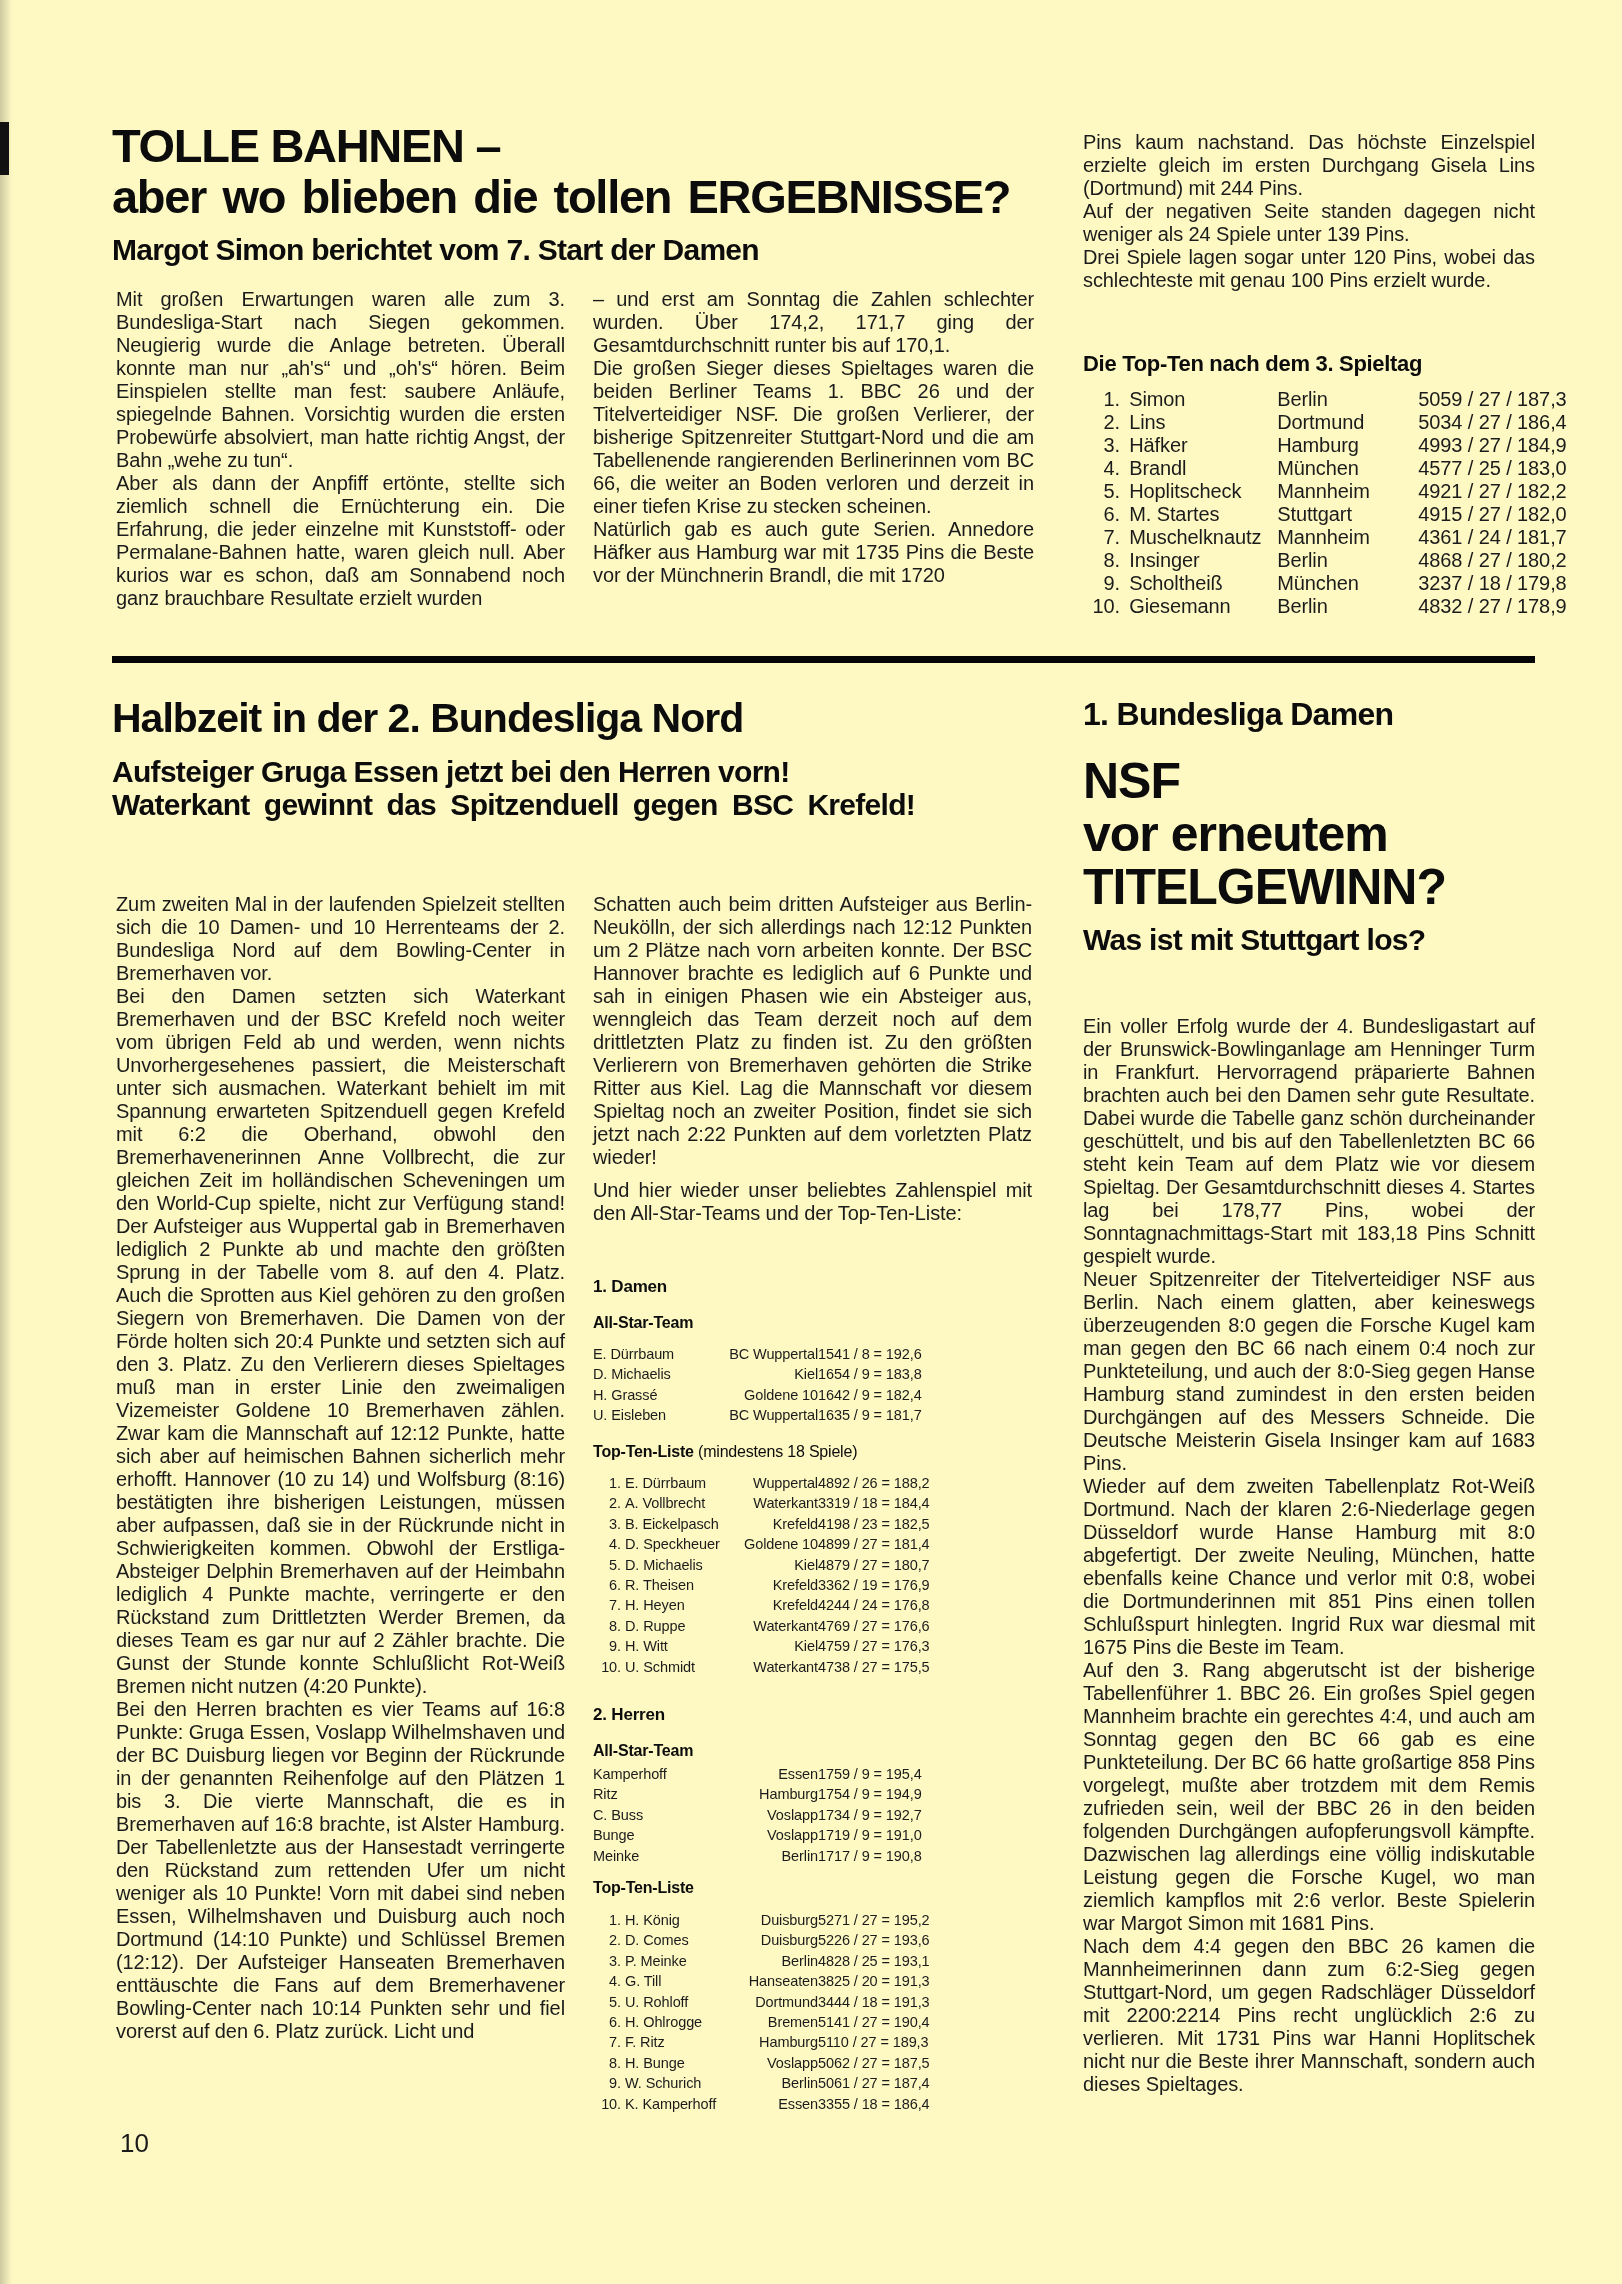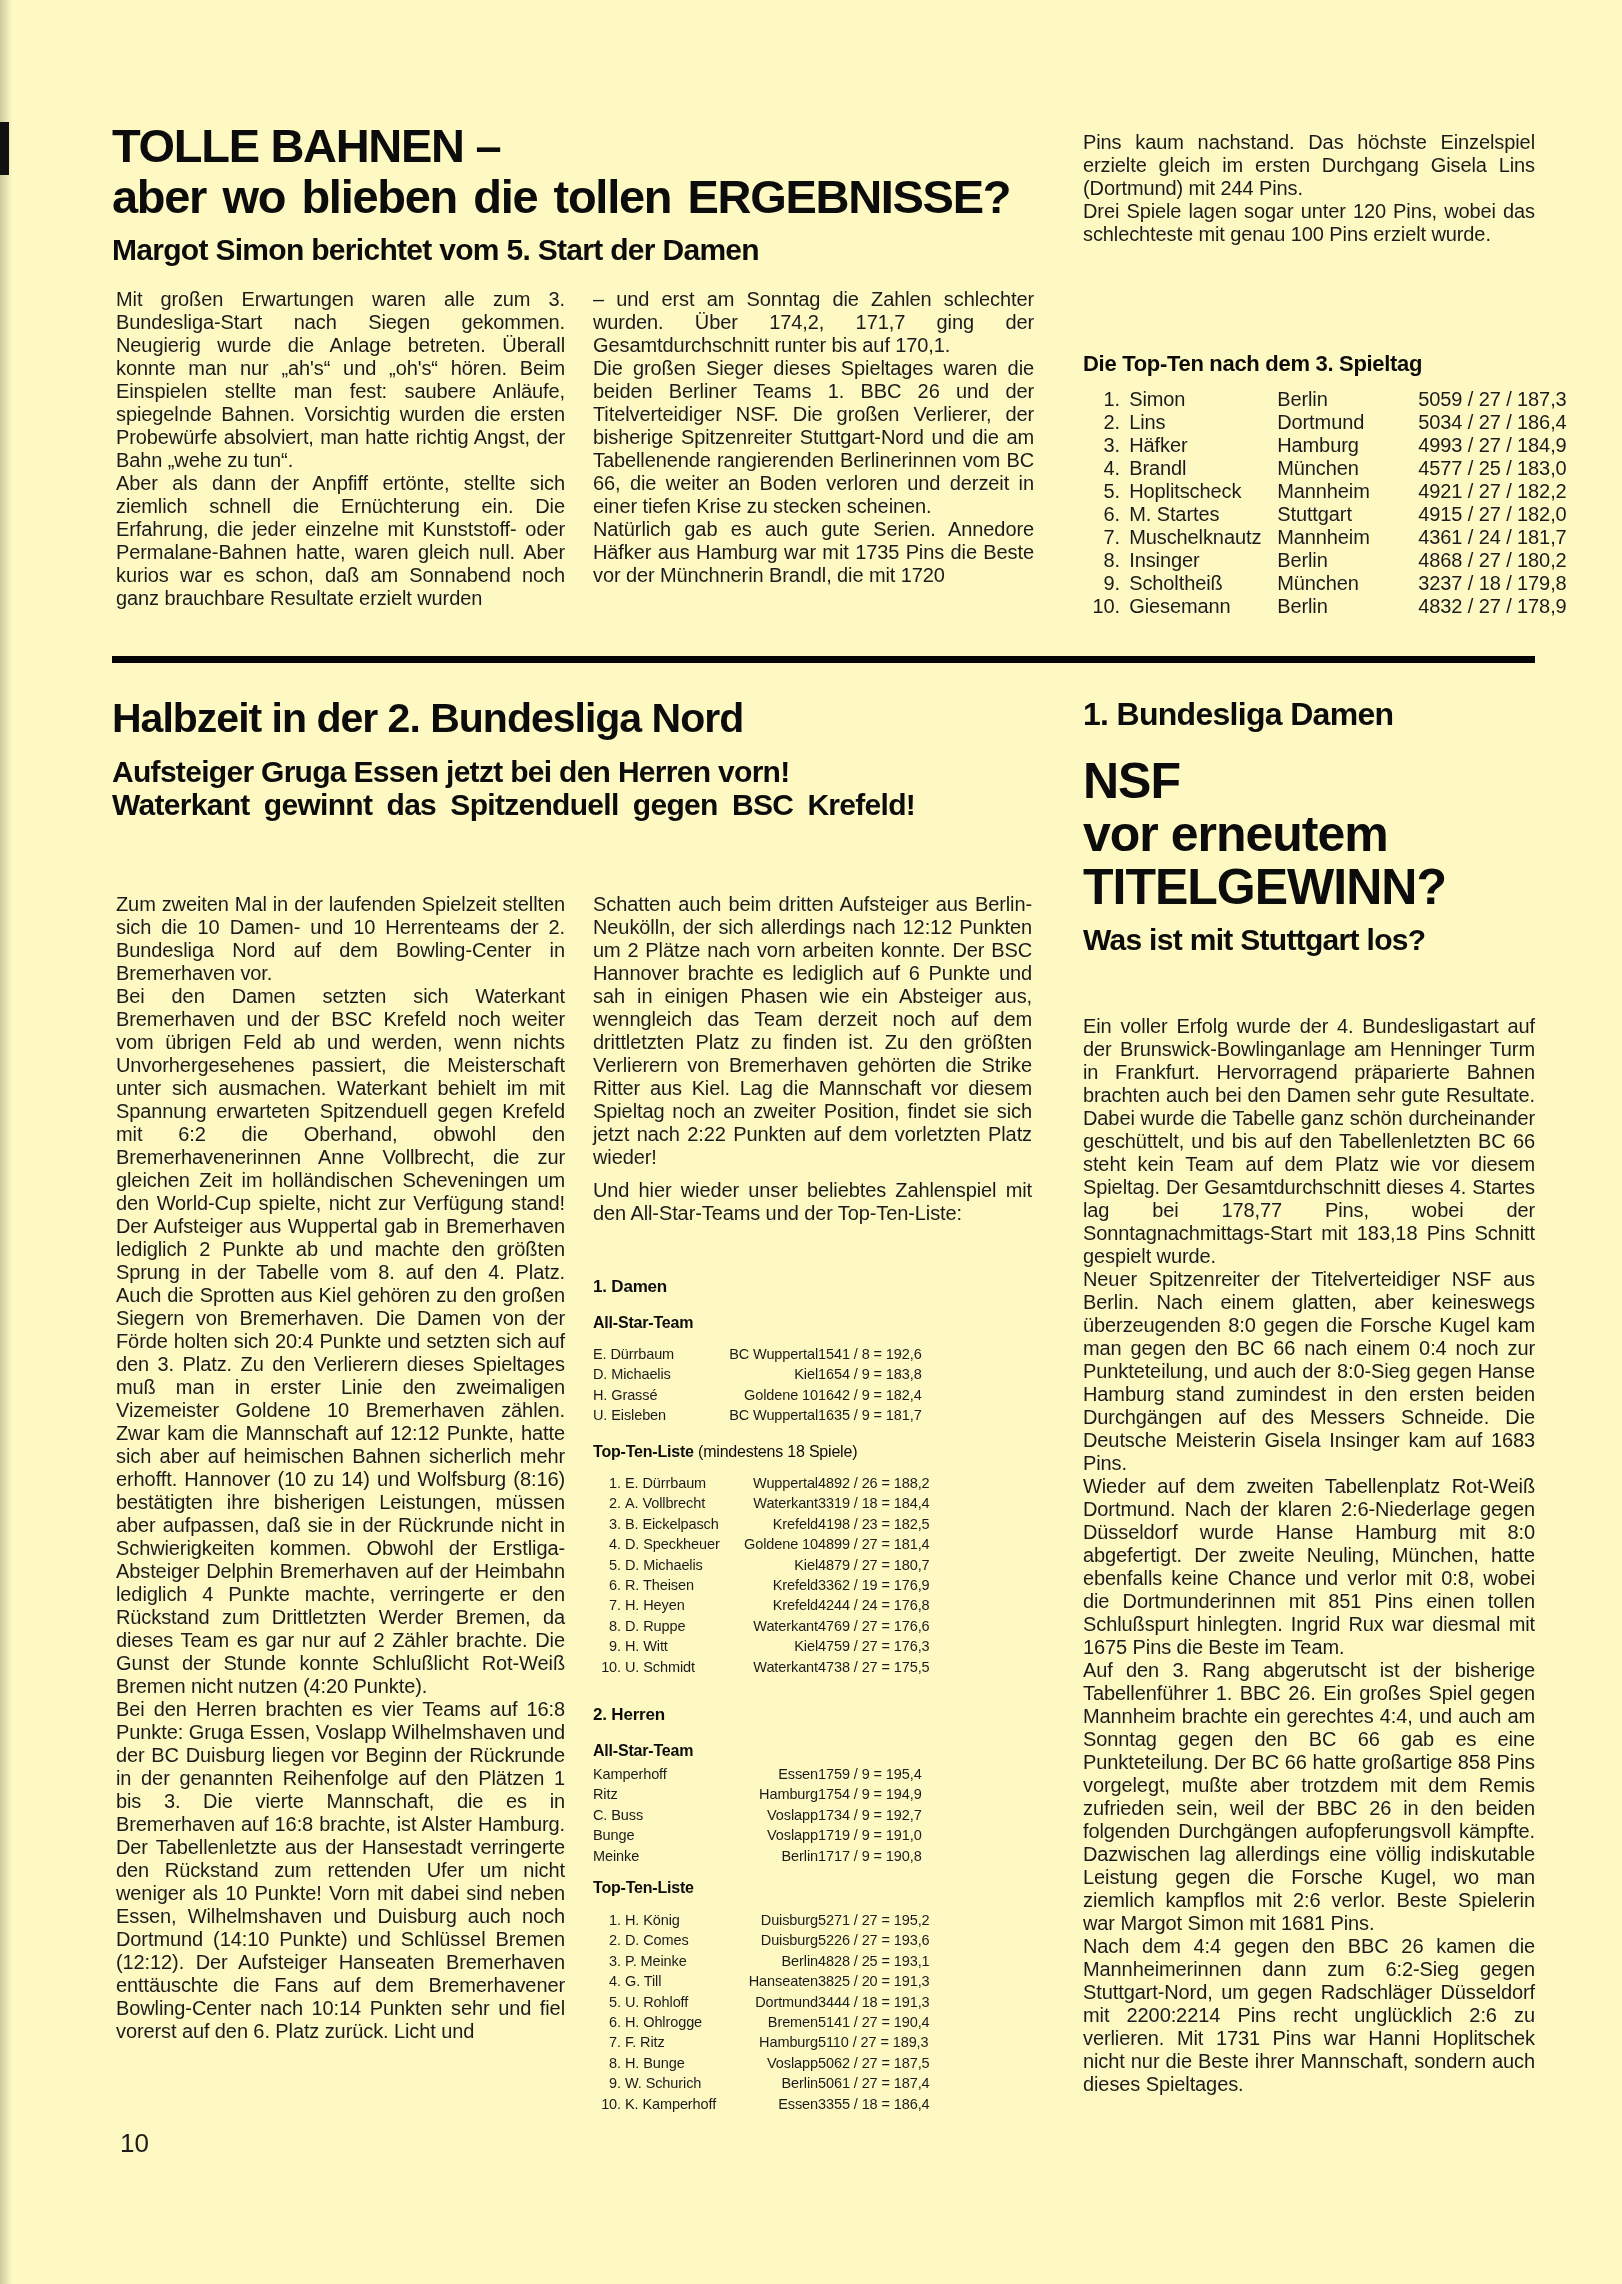--- a/index.html
+++ b/index.html
@@ -51,39 +51,40 @@
 
 <div class="page">
   <div class="edge-shade"></div>
   <div class="edge-mark"></div>
 
   <header class="abs" style="left:112px;top:120px;width:946px;">
     <h1 style="margin:0;">
       <span class="hl-line">TOLLE BAHNEN –</span>
       <span class="hl-line wide">aber wo blieben die tollen ERGEBNISSE?</span>
     </h1>
-    <h2 class="top-sub">Margot Simon berichtet vom 5. Start der Damen</h2>
+    <h2 class="top-sub">Margot Simon berichtet vom 7. Start der Damen</h2>
   </header>
 
   <div class="abs" style="left:116px;top:288px;width:449px;">
 
   <p class="bp">Mit großen Erwartungen waren alle zum 3. Bundesliga-Start nach Siegen gekommen. Neugierig wurde die Anlage betreten. Überall konnte man nur „ah's“ und „oh's“ hören. Beim Einspielen stellte man fest: saubere Anläufe, spiegelnde Bahnen. Vorsichtig wurden die ersten Probewürfe absolviert, man hatte richtig Angst, der Bahn „wehe zu tun“.</p>
       <p class="bp">Aber als dann der Anpfiff ertönte, stellte sich ziemlich schnell die Ernüchterung ein. Die Erfahrung, die jeder einzelne mit Kunststoff- oder Permalane-Bahnen hatte, waren gleich null. Aber kurios war es schon, daß am Sonnabend noch ganz brauchbare Resultate erzielt wurden</p>
     </div>
 
   <div class="abs" style="left:593px;top:288px;width:441px;">
 
   <p class="bp">– und erst am Sonntag die Zahlen schlechter wurden. Über 174,2, 171,7 ging der Gesamtdurchschnitt runter bis auf 170,1.</p>
       <p class="bp">Die großen Sieger dieses Spieltages waren die beiden Berliner Teams 1. BBC 26 und der Titelverteidiger NSF. Die großen Verlierer, der bisherige Spitzenreiter Stuttgart-Nord und die am Tabellenende rangierenden Berlinerinnen vom BC 66, die weiter an Boden verloren und derzeit in einer tiefen Krise zu stecken scheinen.</p>
       <p class="bp">Natürlich gab es auch gute Serien. Annedore Häfker aus Hamburg war mit 1735 Pins die Beste vor der Münchnerin Brandl, die mit 1720</p>
     </div>
 
   <div class="abs" style="left:1083px;top:131px;width:452px;">
 
   <p class="bp">Pins kaum nachstand. Das höchste Einzelspiel erzielte gleich im ersten Durchgang Gisela Lins (Dortmund) mit 244 Pins.</p>
+      <p class="bp">Auf der negativen Seite standen dagegen nicht weniger als 24 Spiele unter 139 Pins.</p>
       <p class="bp">Drei Spiele lagen sogar unter 120 Pins, wobei das schlechteste mit genau 100 Pins erzielt wurde.</p>
     </div>
 
   <h3 class="abs sect-h" style="left:1083px;top:351px;margin:0;">Die Top-Ten nach dem 3. Spieltag</h3>
 
   <div class="abs" style="left:1083px;top:388px;width:452px;">
 
       <div class="ttrow">
         <span class="rank">1.</span>
         <span class="nm">Simon</span>

